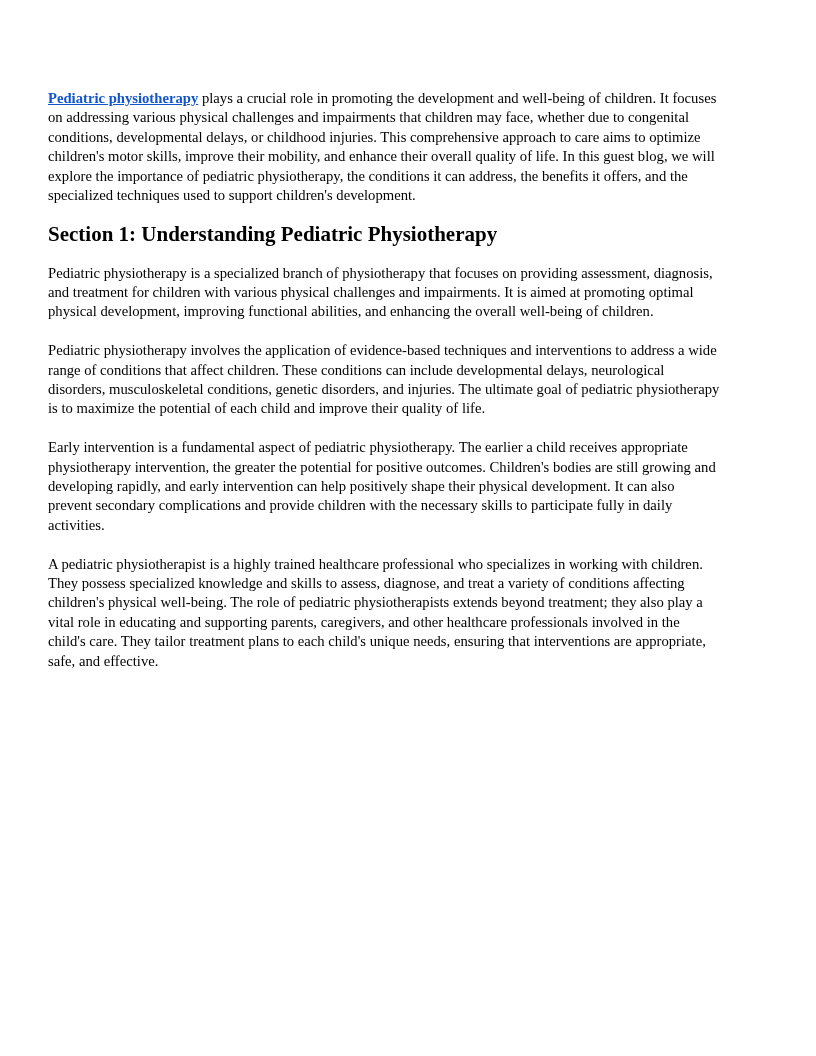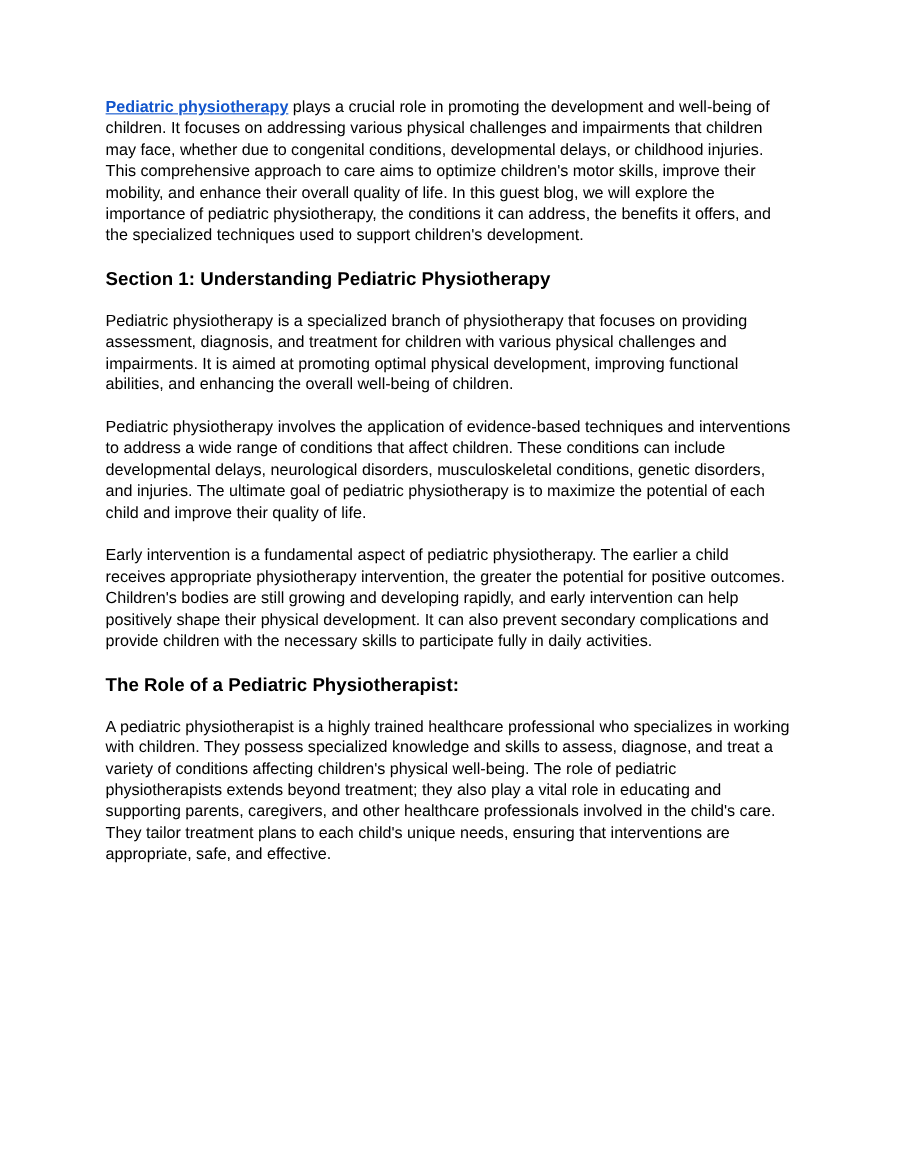--- a/index.html
+++ b/index.html
@@ -6,32 +6,32 @@
     margin: 0;
     padding: 0;
     background: #ffffff;
   }
   .doc-page {
     position: relative;
     width: 816px;
     height: 1056px;
     background: #ffffff;
     box-sizing: border-box;
-    padding: 89px 96px 96px 96px;
-    font-family: Liberation Sans, sans-serif;
+    padding: 89px 96px 96px 48px;
+    font-family: Liberation Serif, serif;
     font-size: 14.67px;
     line-height: 19.4px;
     color: #000000;
     overflow: hidden;
   }
   .para {
     margin: 0 0 19.4px 0;
   }
   .doc-heading {
-    font-size: 17px;
+    font-size: 21px;
     line-height: 19.4px;
     font-weight: 700;
     margin: 0 0 19.4px 0;
   }
   .doc-link {
     font-weight: 700;
     text-decoration: underline;
     cursor: pointer;
   }
 </style>
@@ -42,17 +42,16 @@
 
   <p class="para"><a href="#" class="doc-link" style="color: rgb(17, 85, 204);">Pediatric physiotherapy</a><span> plays a crucial role in promoting the development and well-being of children. It focuses on addressing various physical challenges and impairments that children may face, whether due to congenital conditions, developmental delays, or childhood injuries. This comprehensive approach to care aims to optimize children's motor skills, improve their mobility, and enhance their overall quality of life. In this guest blog, we will explore the importance of pediatric physiotherapy, the conditions it can address, the benefits it offers, and the specialized techniques used to support children's development.</span></p>
 
   <h2 class="doc-heading">Section 1: Understanding Pediatric Physiotherapy</h2>
   <p class="para">Pediatric physiotherapy is a specialized branch of physiotherapy that focuses on providing assessment, diagnosis, and treatment for children with various physical challenges and impairments. It is aimed at promoting optimal physical development, improving functional abilities, and enhancing the overall well-being of children.</p>
 
   <p class="para">Pediatric physiotherapy involves the application of evidence-based techniques and interventions to address a wide range of conditions that affect children. These conditions can include developmental delays, neurological disorders, musculoskeletal conditions, genetic disorders, and injuries. The ultimate goal of pediatric physiotherapy is to maximize the potential of each child and improve their quality of life.</p>
 
   <p class="para">Early intervention is a fundamental aspect of pediatric physiotherapy. The earlier a child receives appropriate physiotherapy intervention, the greater the potential for positive outcomes. Children's bodies are still growing and developing rapidly, and early intervention can help positively shape their physical development. It can also prevent secondary complications and provide children with the necessary skills to participate fully in daily activities.</p>
 
-  <h2 class="doc-heading">The Role of a Pediatric Physiotherapist:</h2>
   <p class="para">A pediatric physiotherapist is a highly trained healthcare professional who specializes in working with children. They possess specialized knowledge and skills to assess, diagnose, and treat a variety of conditions affecting children's physical well-being. The role of pediatric physiotherapists extends beyond treatment; they also play a vital role in educating and supporting parents, caregivers, and other healthcare professionals involved in the child's care. They tailor treatment plans to each child's unique needs, ensuring that interventions are appropriate, safe, and effective.</p>
 
 
 </div>
 
 </body></html>

